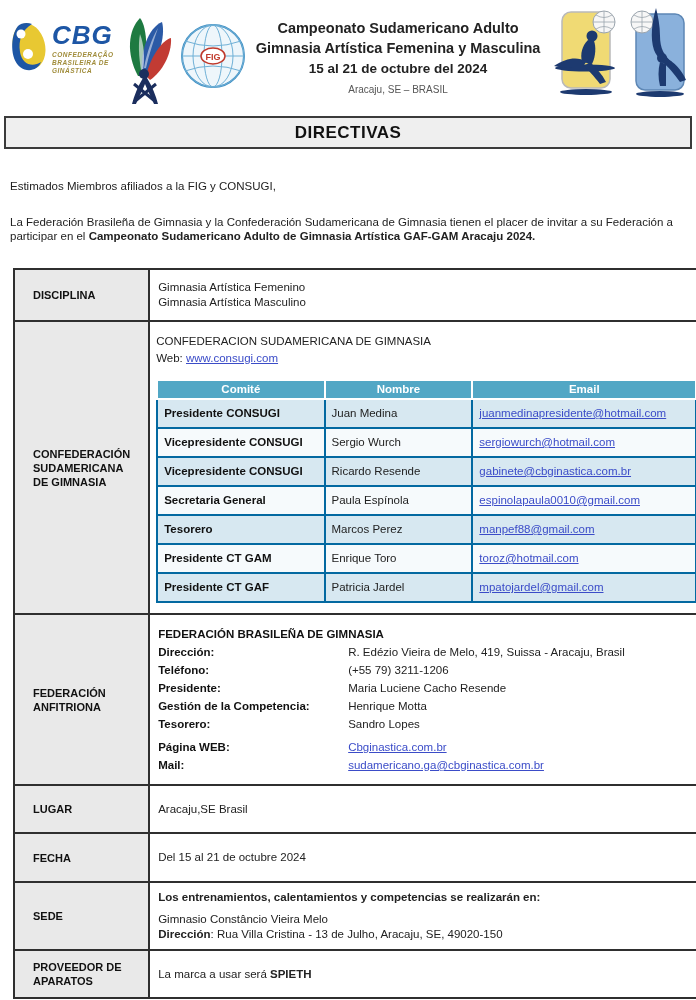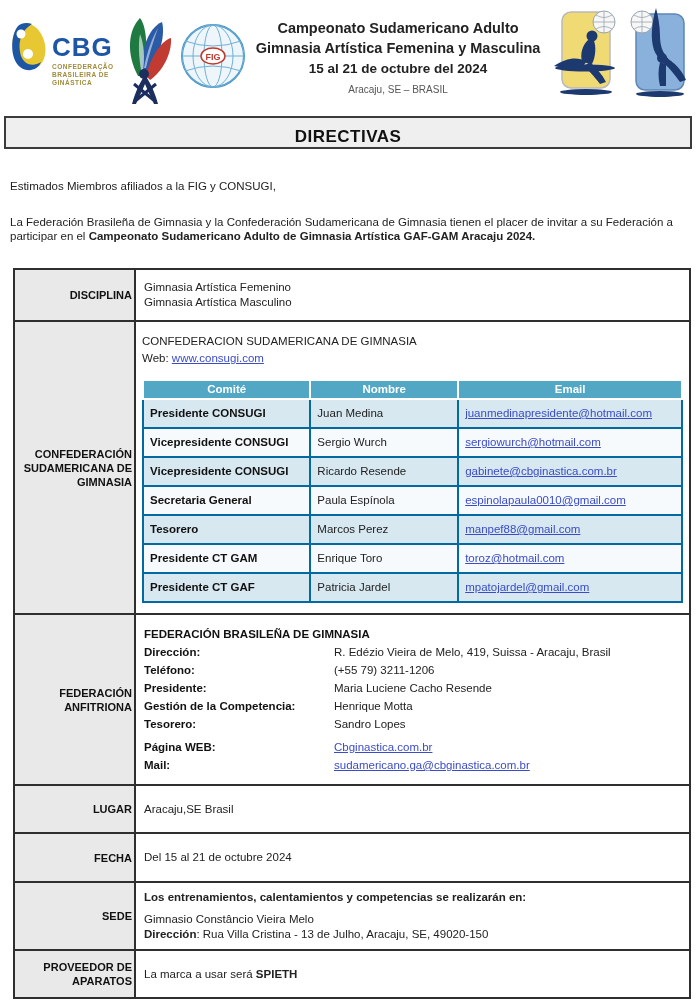--- a/index.html
+++ b/index.html
@@ -6,50 +6,50 @@
   html,body { background:#ffffff; }
   .page {
     position:relative; width:696px; height:1000px; margin:0 auto;
     background:#ffffff; overflow:hidden;
     font-family:"Liberation Sans","DejaVu Sans",sans-serif; color:#1a1a1a;
   }
   
   .header { position:relative; height:112px; width:100%; }
   .logo-left { position:absolute; left:8px; top:14px; display:flex; align-items:flex-start; }
   .cbg-logo { display:flex; align-items:flex-start; }
-  .cbg-text { margin-left:2px; margin-top:20px; }
+  .cbg-text { margin-left:2px; margin-top:8px;font-style:italic; }
   .cbg-acronym { font-size:26px; font-weight:bold; color:#1d56a5; letter-spacing:1px; line-height:26px; }
   .cbg-sub { font-size:6.5px; font-weight:bold; color:#a08c3a; letter-spacing:.5px; line-height:8px; margin-top:3px; }
   .titles {
     position:absolute; left:232px; width:320px; top:18px;
     text-align:center; color:#222;padding-left:12px;
   }
   .t1 { font-size:14.5px; font-weight:bold; line-height:20px; }
   .t2 { font-size:14.5px; font-weight:bold; line-height:20px; }
   .t3 { font-size:13.5px; font-weight:bold; line-height:21px; }
   .t4 { font-size:10px; font-weight:normal; color:#565656; line-height:21px; }
   .logo-right { position:absolute; right:4px; top:6px; display:flex; }
   
   .banner {
     margin:4px 4px 0 4px; height:33px; background:#efefef;
-    border:2px solid #3b3b3b; display:flex; align-items:flex-end; justify-content:center;
+    border:2px solid #3b3b3b; display:flex; align-items:center; justify-content:center;
   }
   .banner-title { font-size:17px; font-weight:bold; color:#111; letter-spacing:.5px; }
   
   .intro { margin:30px 8px 0 10px; font-size:11.5px; line-height:14px; color:#222; }
   .intro .greeting { margin-bottom:22px; }
   .intro b { font-weight:bold; }
   
   table.main {
     margin:25px 0 0 13px; width:678px; border-collapse:collapse;
   }
   table.main > tbody > tr > td { border:2px solid #2f2f2f; vertical-align:middle; }
   td.label-cell {
-    width:130px; background:#e9e9e9; text-align:right;
-    font-weight:bold; font-size:11px; line-height:14px; color:#111; padding:4px 2px;
+    width:130px; background:#e9e9e9; text-align:left;
+    font-weight:bold; font-size:11px; line-height:14px; color:#111; padding:4px 18px;
   }
   td.value-cell { background:#ffffff; padding:6px 8px; font-size:11.5px; line-height:15px; color:#222; }
   .link { color:#3b4cc8; text-decoration:underline; cursor:pointer; }
   
   .consugi-cell { padding:12px 6px 10px 6px !important; }
   .consugi-org { font-size:11.5px; color:#222; }
   .consugi-web { font-size:11.5px; margin-top:2px; }
   table.committee { border-collapse:collapse; margin-top:13px; width:541px; border:1px solid #9fb8c4; }
   table.committee th {
     background:#52a7c5; color:#ffffff; font-size:11.5px; font-weight:bold;

